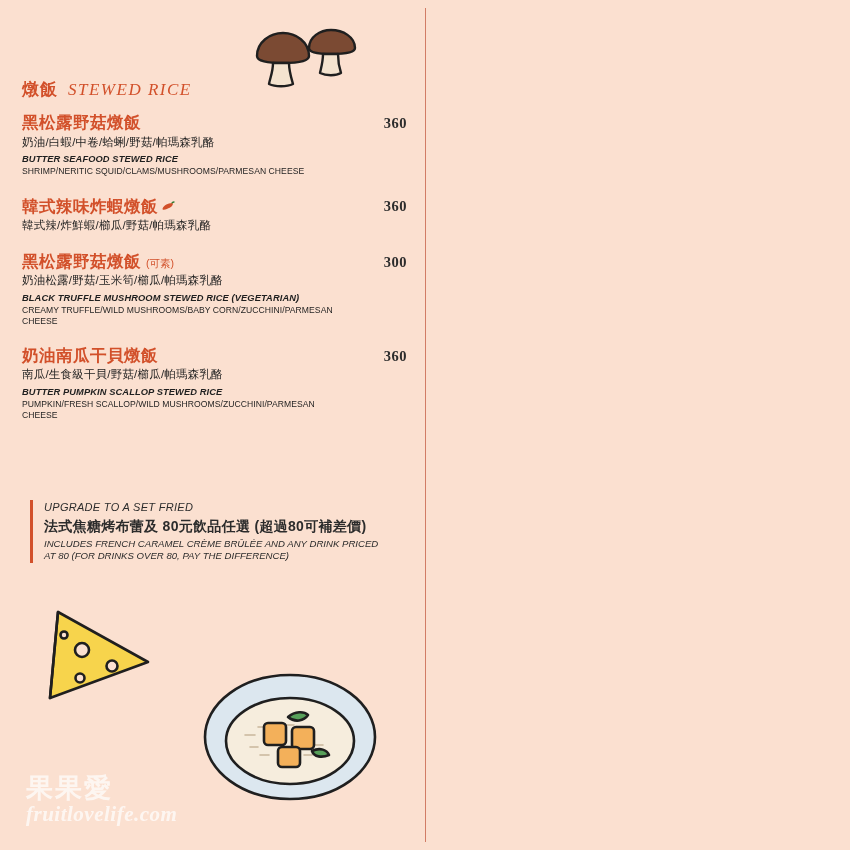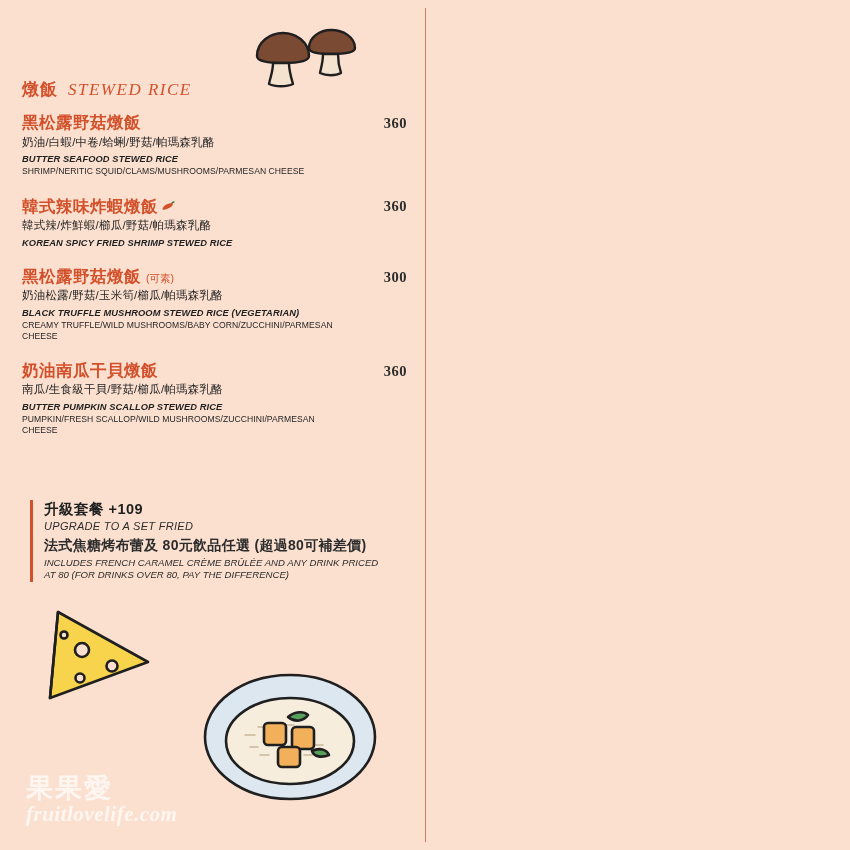--- a/index.html
+++ b/index.html
@@ -216,21 +216,20 @@
         <div class="price">360</div>
       </div>
 
       <div class="item">
         <div class="body">
           <div class="name"><span>韓式辣味炸蝦燉飯</span><span class="chili"><svg width="15" height="11" viewBox="0 0 15 11">
                   <path d="M13 2c-1 0-1.6.6-2.2 1.2" stroke="#2e7d32" stroke-width="1.3" fill="none" stroke-linecap="round"></path>
                   <path d="M11 3.2C8 3 3 4.6 1.6 8.4c-.3.8.4 1.5 1.2 1.3C7 8.8 11.3 6.6 11.8 4.4c.2-.8-.2-1.2-.8-1.2z" fill="#d2502a"></path>
                 </svg></span></div>
           <div class="zh-sub">韓式辣/炸鮮蝦/櫛瓜/野菇/帕瑪森乳酪</div>
-          <div class="en-sub">KOREAN SPICY FRIED SHRIMP STEWED RICE</div>
         </div>
         <div class="price">360</div>
       </div>
 
       <div class="item">
         <div class="body">
           <div class="name"><span>黑松露野菇燉飯</span> <span class="tagnote">(可素)</span></div>
           <div class="zh-sub">奶油松露/野菇/玉米筍/櫛瓜/帕瑪森乳酪</div>
           <div class="en-sub">BLACK TRUFFLE MUSHROOM STEWED RICE (VEGETARIAN)</div>
           <div class="en-desc">CREAMY TRUFFLE/WILD MUSHROOMS/BABY CORN/ZUCCHINI/PARMESAN CHEESE</div>
@@ -244,21 +243,20 @@
           <div class="zh-sub">南瓜/生食級干貝/野菇/櫛瓜/帕瑪森乳酪</div>
           <div class="en-sub">BUTTER PUMPKIN SCALLOP STEWED RICE</div>
           <div class="en-desc">PUMPKIN/FRESH SCALLOP/WILD MUSHROOMS/ZUCCHINI/PARMESAN CHEESE</div>
         </div>
         <div class="price">360</div>
       </div>
 
     </div>
 
     <div class="upgrade up-left">
-      <div class="u1">升級套餐 +109</div>
       <div class="u2">UPGRADE TO A SET FRIED</div>
       <div class="u3">法式焦糖烤布蕾及 80元飲品任選 (超過80可補差價)</div>
       <div class="u4">INCLUDES FRENCH CARAMEL CRÈME BRÛLÉE AND ANY DRINK PRICED AT 80 (FOR DRINKS OVER 80, PAY THE DIFFERENCE)</div>
     </div>
 
     <div class="deco cheese">
       <svg width="140" height="110" viewBox="0 0 140 110">
         <g stroke="#1f1f1f" stroke-width="2.6" stroke-linejoin="round" stroke-linecap="round">
           <path d="M38 12 L128 62 L30 98 Z" fill="#f7d44c"></path>
           <path d="M38 12 L30 98" fill="none"></path>

